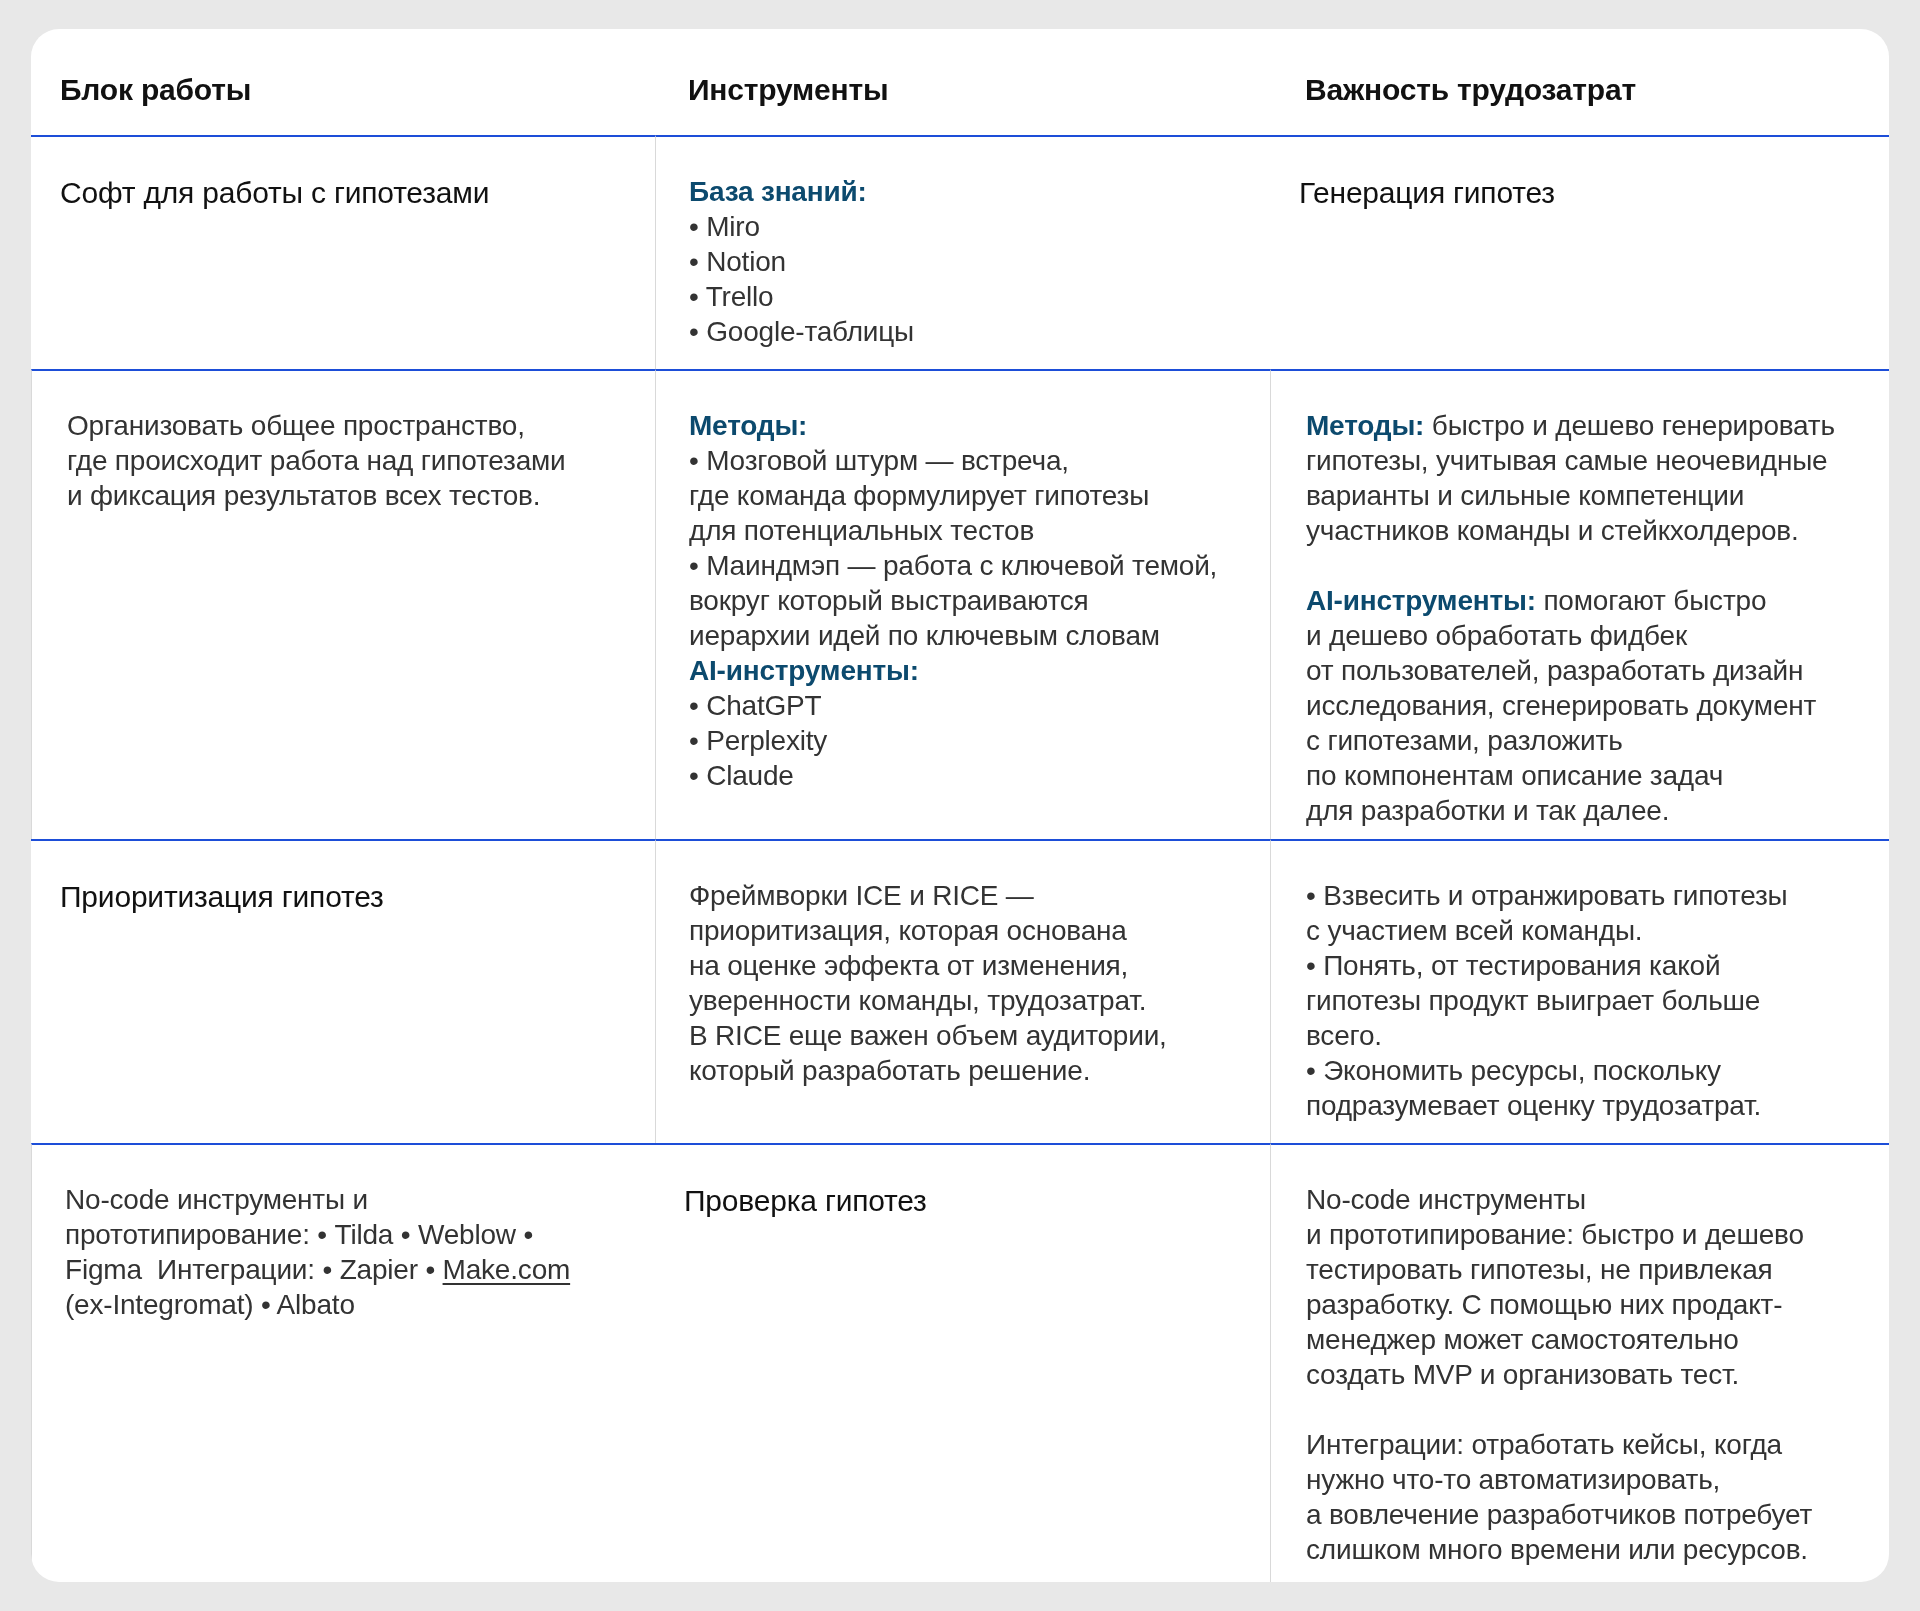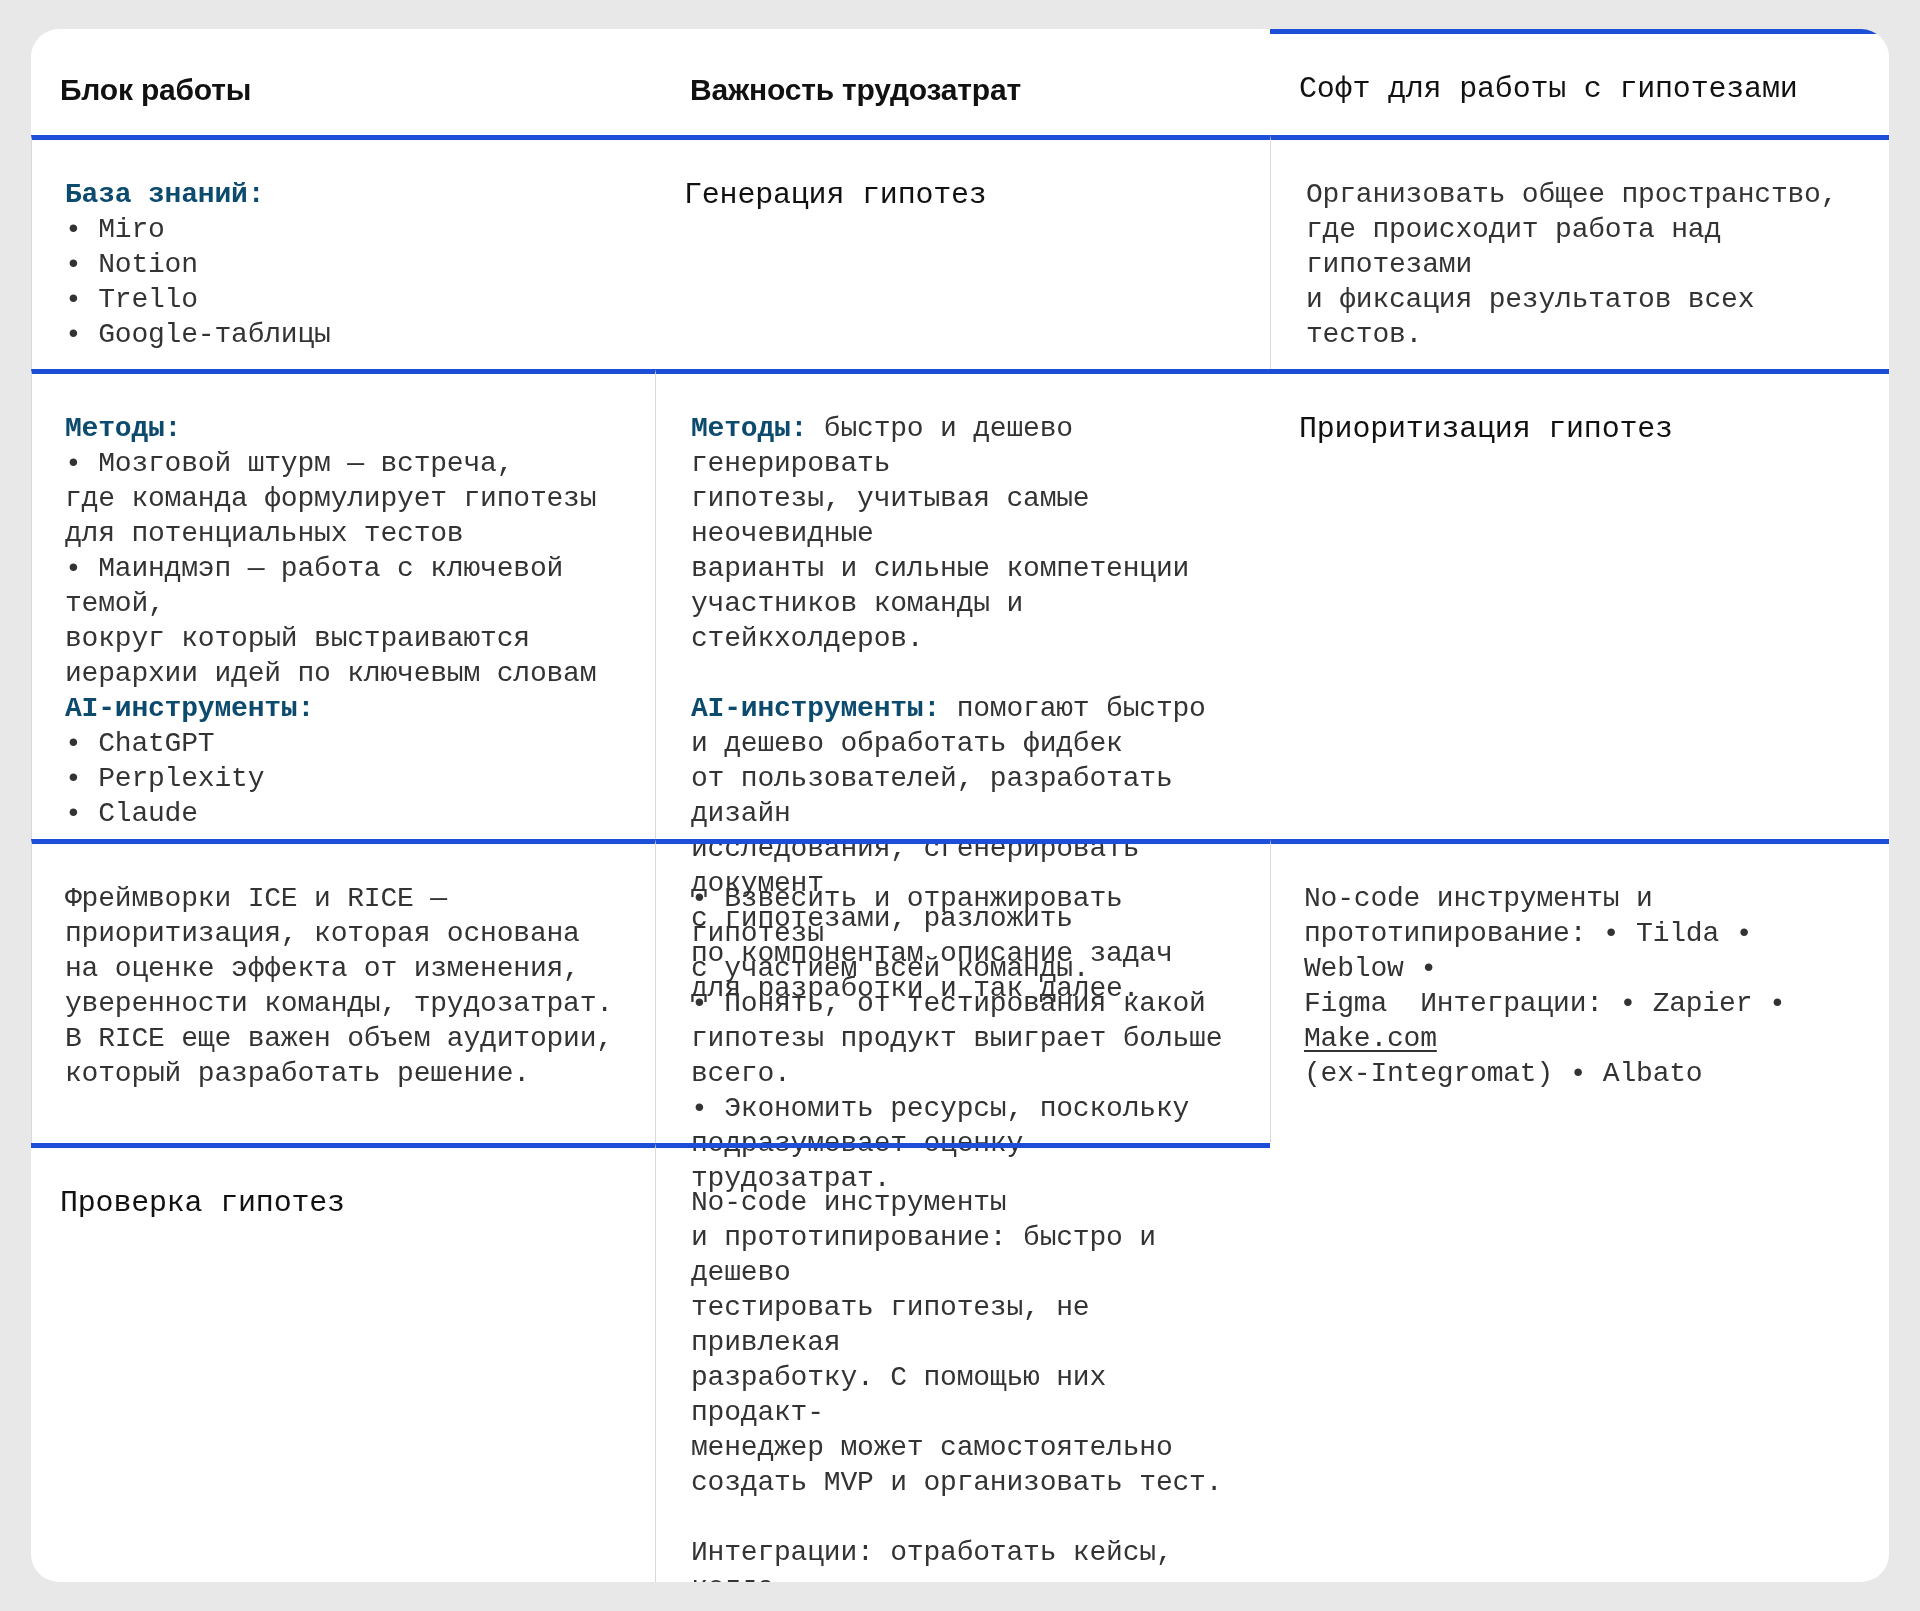--- a/index.html
+++ b/index.html
@@ -19,43 +19,43 @@
     grid-template-rows:106px 234px 470px 304px 439px;
     box-sizing:border-box;
   }
   .card > div{box-sizing:border-box;}
   .hcell{
     padding-top:44px;
     font-size:30px;font-weight:700;color:#111111;
     letter-spacing:-0.2px;
   }
   .cell{
-    border-top:5px solid #1d4ed8;
+    border-top:2px solid #1d4ed8;
     padding-top:37px;padding-right:40px;
     font-size:28px;line-height:35px;color:#333333;
     white-space:pre-line;
     letter-spacing:-0.2px;
-    font-family:Liberation Mono, monospace;
   }
   .cell.vline{border-left:1px solid #d9d9d9;}
   .c1{padding-left:29px;}
   .c2{padding-left:33px;}
   .c3{padding-left:35px;}
   .blockcell{
     font-size:30px;line-height:37px;color:#111111;font-weight:400;
   }
   .cell strong{color:#0c4a6e;font-weight:700;}
   .u{text-decoration:underline;text-underline-offset:4px;}
 </style>
 </head>
 <body>
 
 <div class="card">
 
   <div class="hcell c1">Блок работы</div>
+  <div class="hcell c2">Инструменты</div>
   <div class="hcell c3">Важность трудозатрат</div>
 
   <div class="cell c1 blockcell">Софт для работы с гипотезами</div>
   <div class="cell c2 vline"><strong>База знаний:</strong><span>
 • Miro
 • Notion
 • Trello
 • Google-таблицы</span></div>
   <div class="cell c1 blockcell">Генерация гипотез</div>
 

